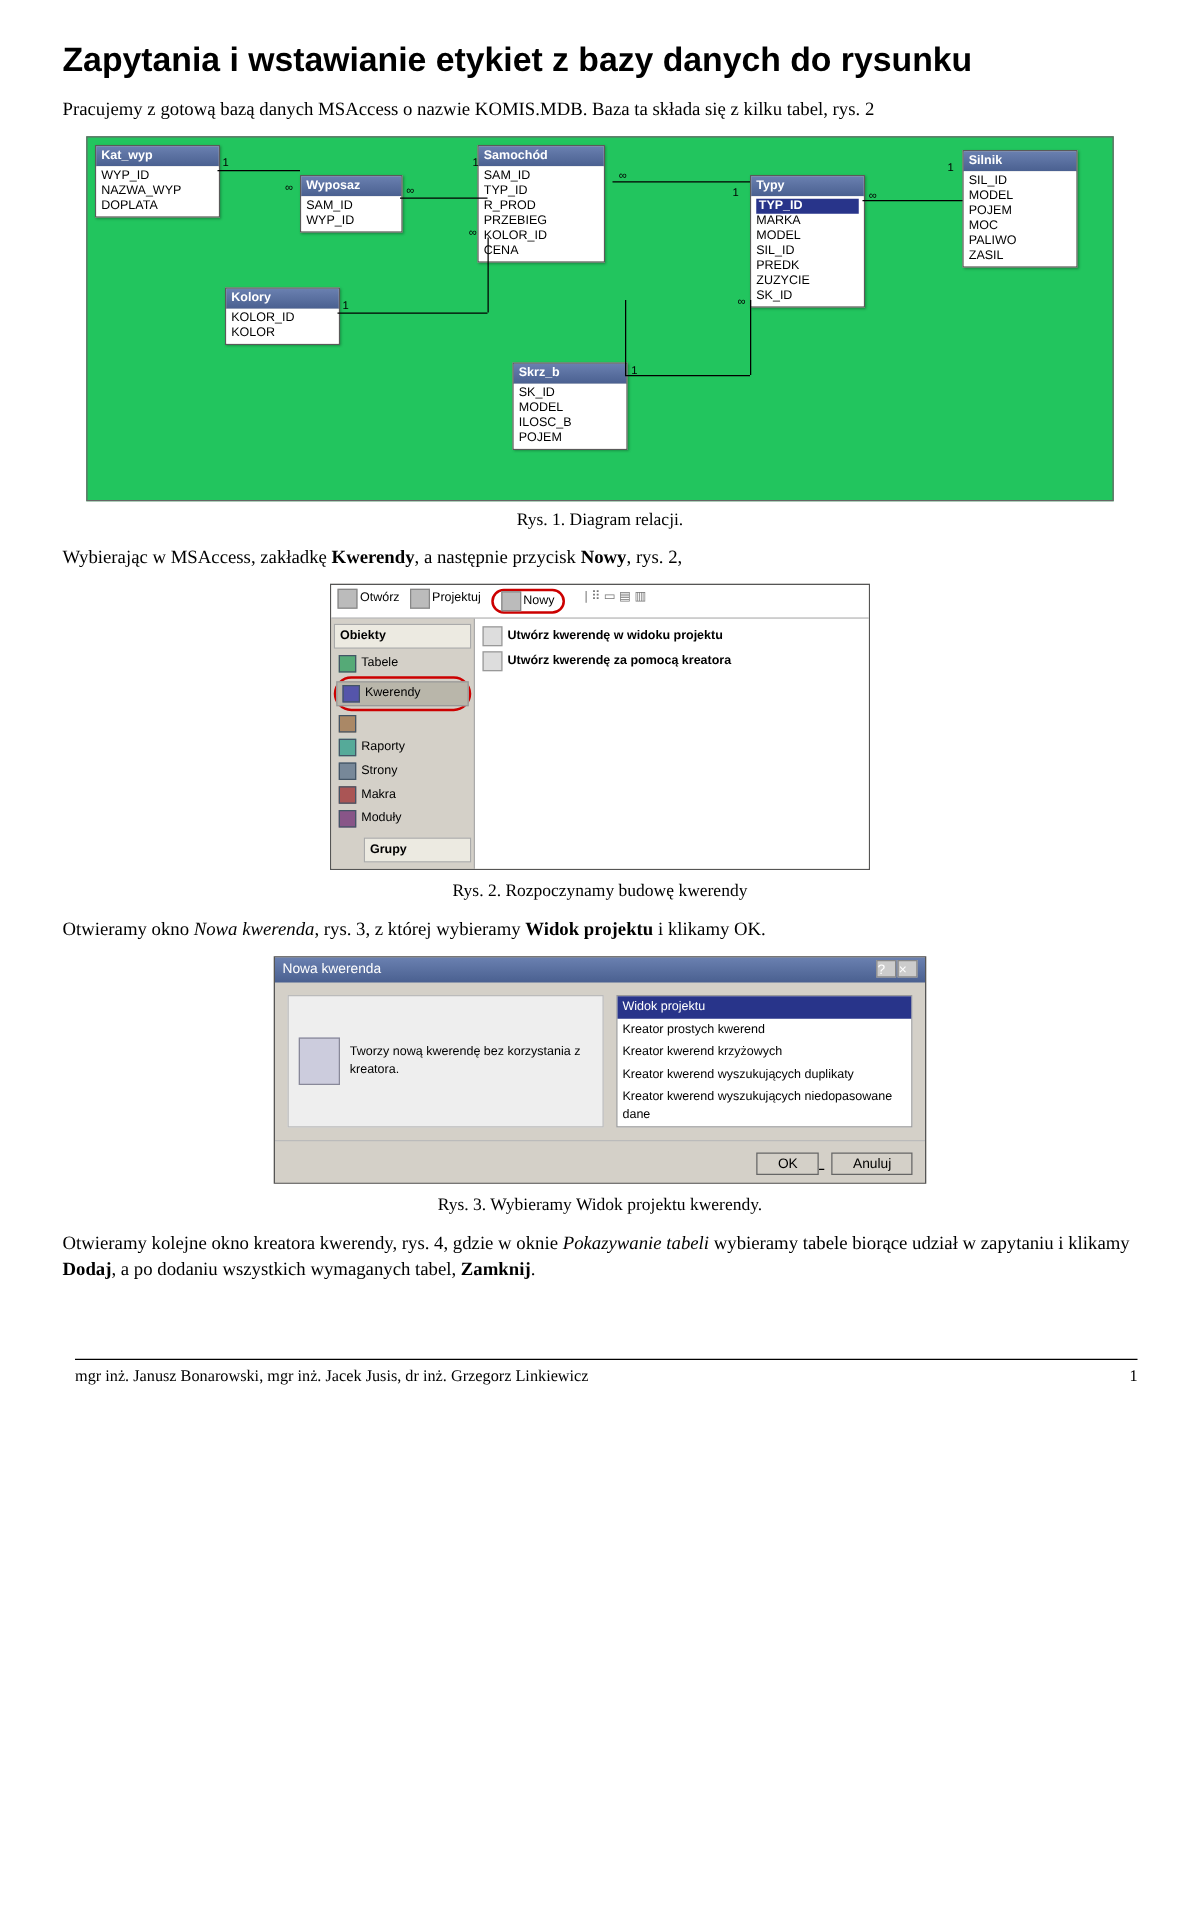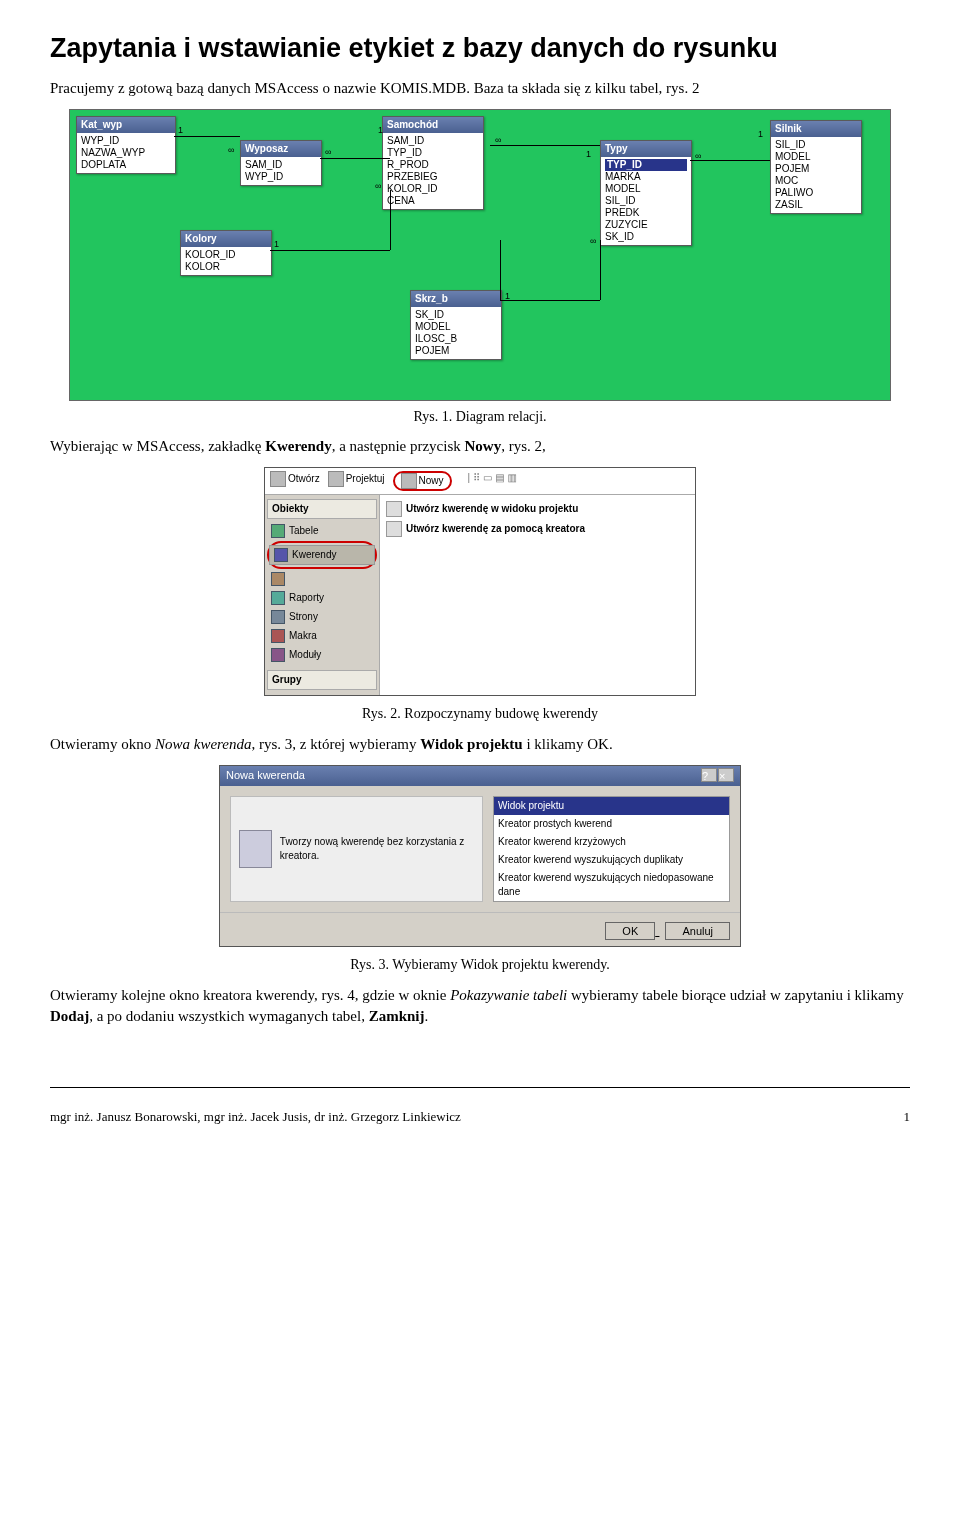--- a/index.html
+++ b/index.html
@@ -146,22 +146,23 @@
   .dlg-buttons button {
     font-family:Arial; font-size:11px; padding:2px 16px; margin-left:6px;
     background:#d4d0c8; border:1px solid #666; border-style:solid;
   }
   
   .footer {
     margin-top: 60px;
     display:flex;
     justify-content: space-between;
     border-top: 1px solid #000;
-    padding-top: 20px;
+    padding-top: 4px;
     font-size: 13px;
+    margin-left: 10px;
   }
 </style>
 </head>
 <body>
 
 <h1>Zapytania i wstawianie etykiet z bazy danych do rysunku</h1>
 
 <p>Pracujemy z gotową bazą danych MSAccess o nazwie KOMIS.MDB. Baza ta składa się z kilku tabel, rys. 2</p>
 
 <div class="diagram">
@@ -309,21 +310,21 @@
           <span>Strony</span>
         </div>
       <div class="side-item">
           <span class="side-icon" style="background:#a55"></span>
           <span>Makra</span>
         </div>
       <div class="side-item">
           <span class="side-icon" style="background:#858"></span>
           <span>Moduły</span>
         </div>
-      <div class="side-head" style="margin-top:6px;">Grupy</div>
+      <div class="side-head" style="margin-top:6px;margin-left:24px;">Grupy</div>
     </div>
     <div class="main-area">
       <div class="main-item">
           <span class="micon"></span>
           <span>Utwórz kwerendę w widoku projektu</span>
         </div>
       <div class="main-item">
           <span class="micon"></span>
           <span>Utwórz kwerendę za pomocą kreatora</span>
         </div>

